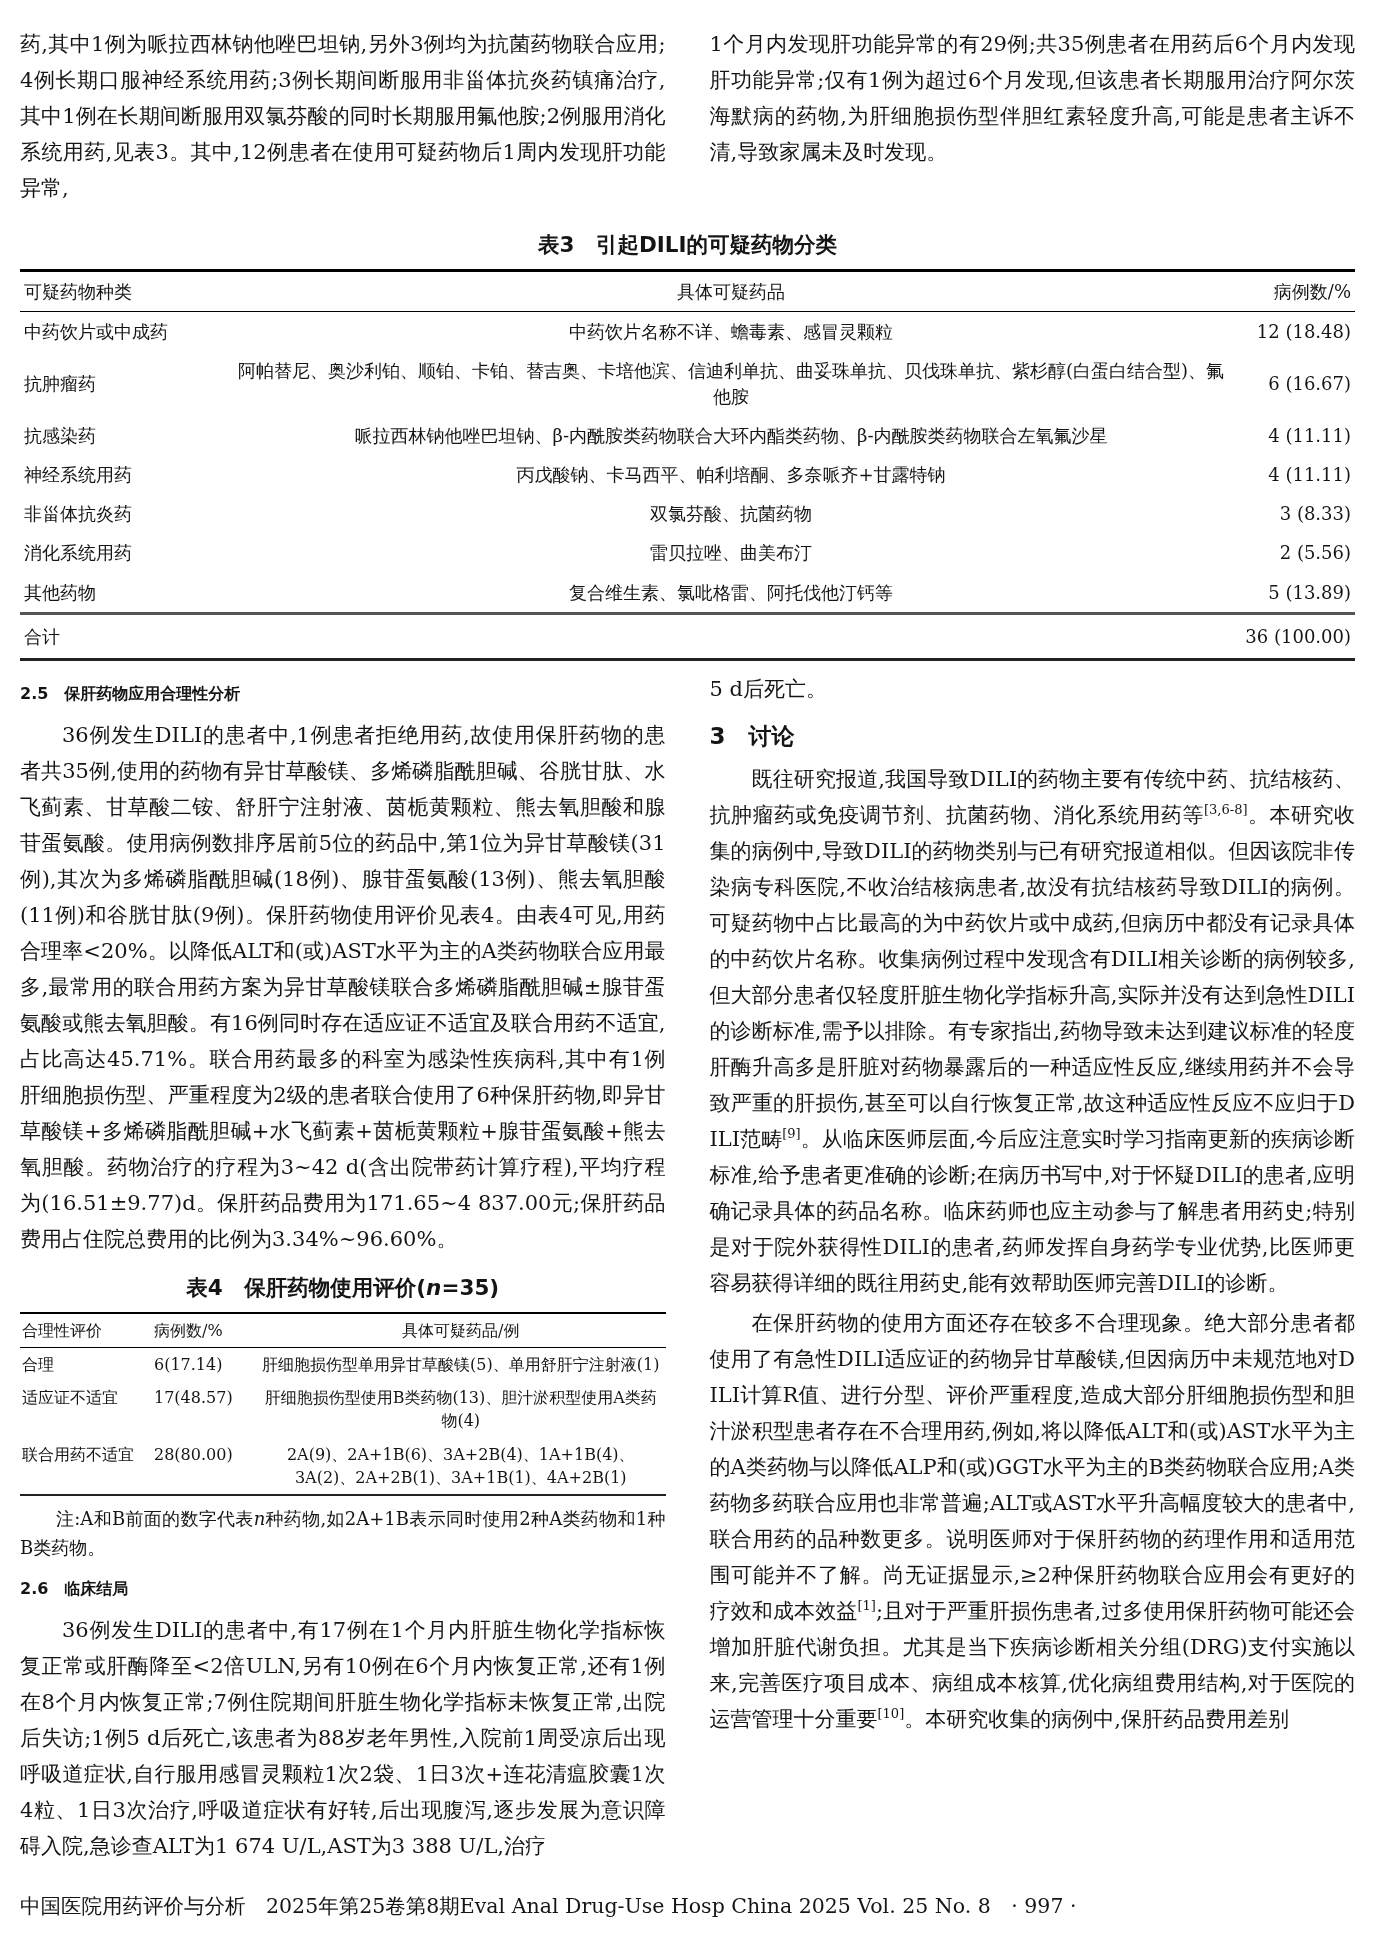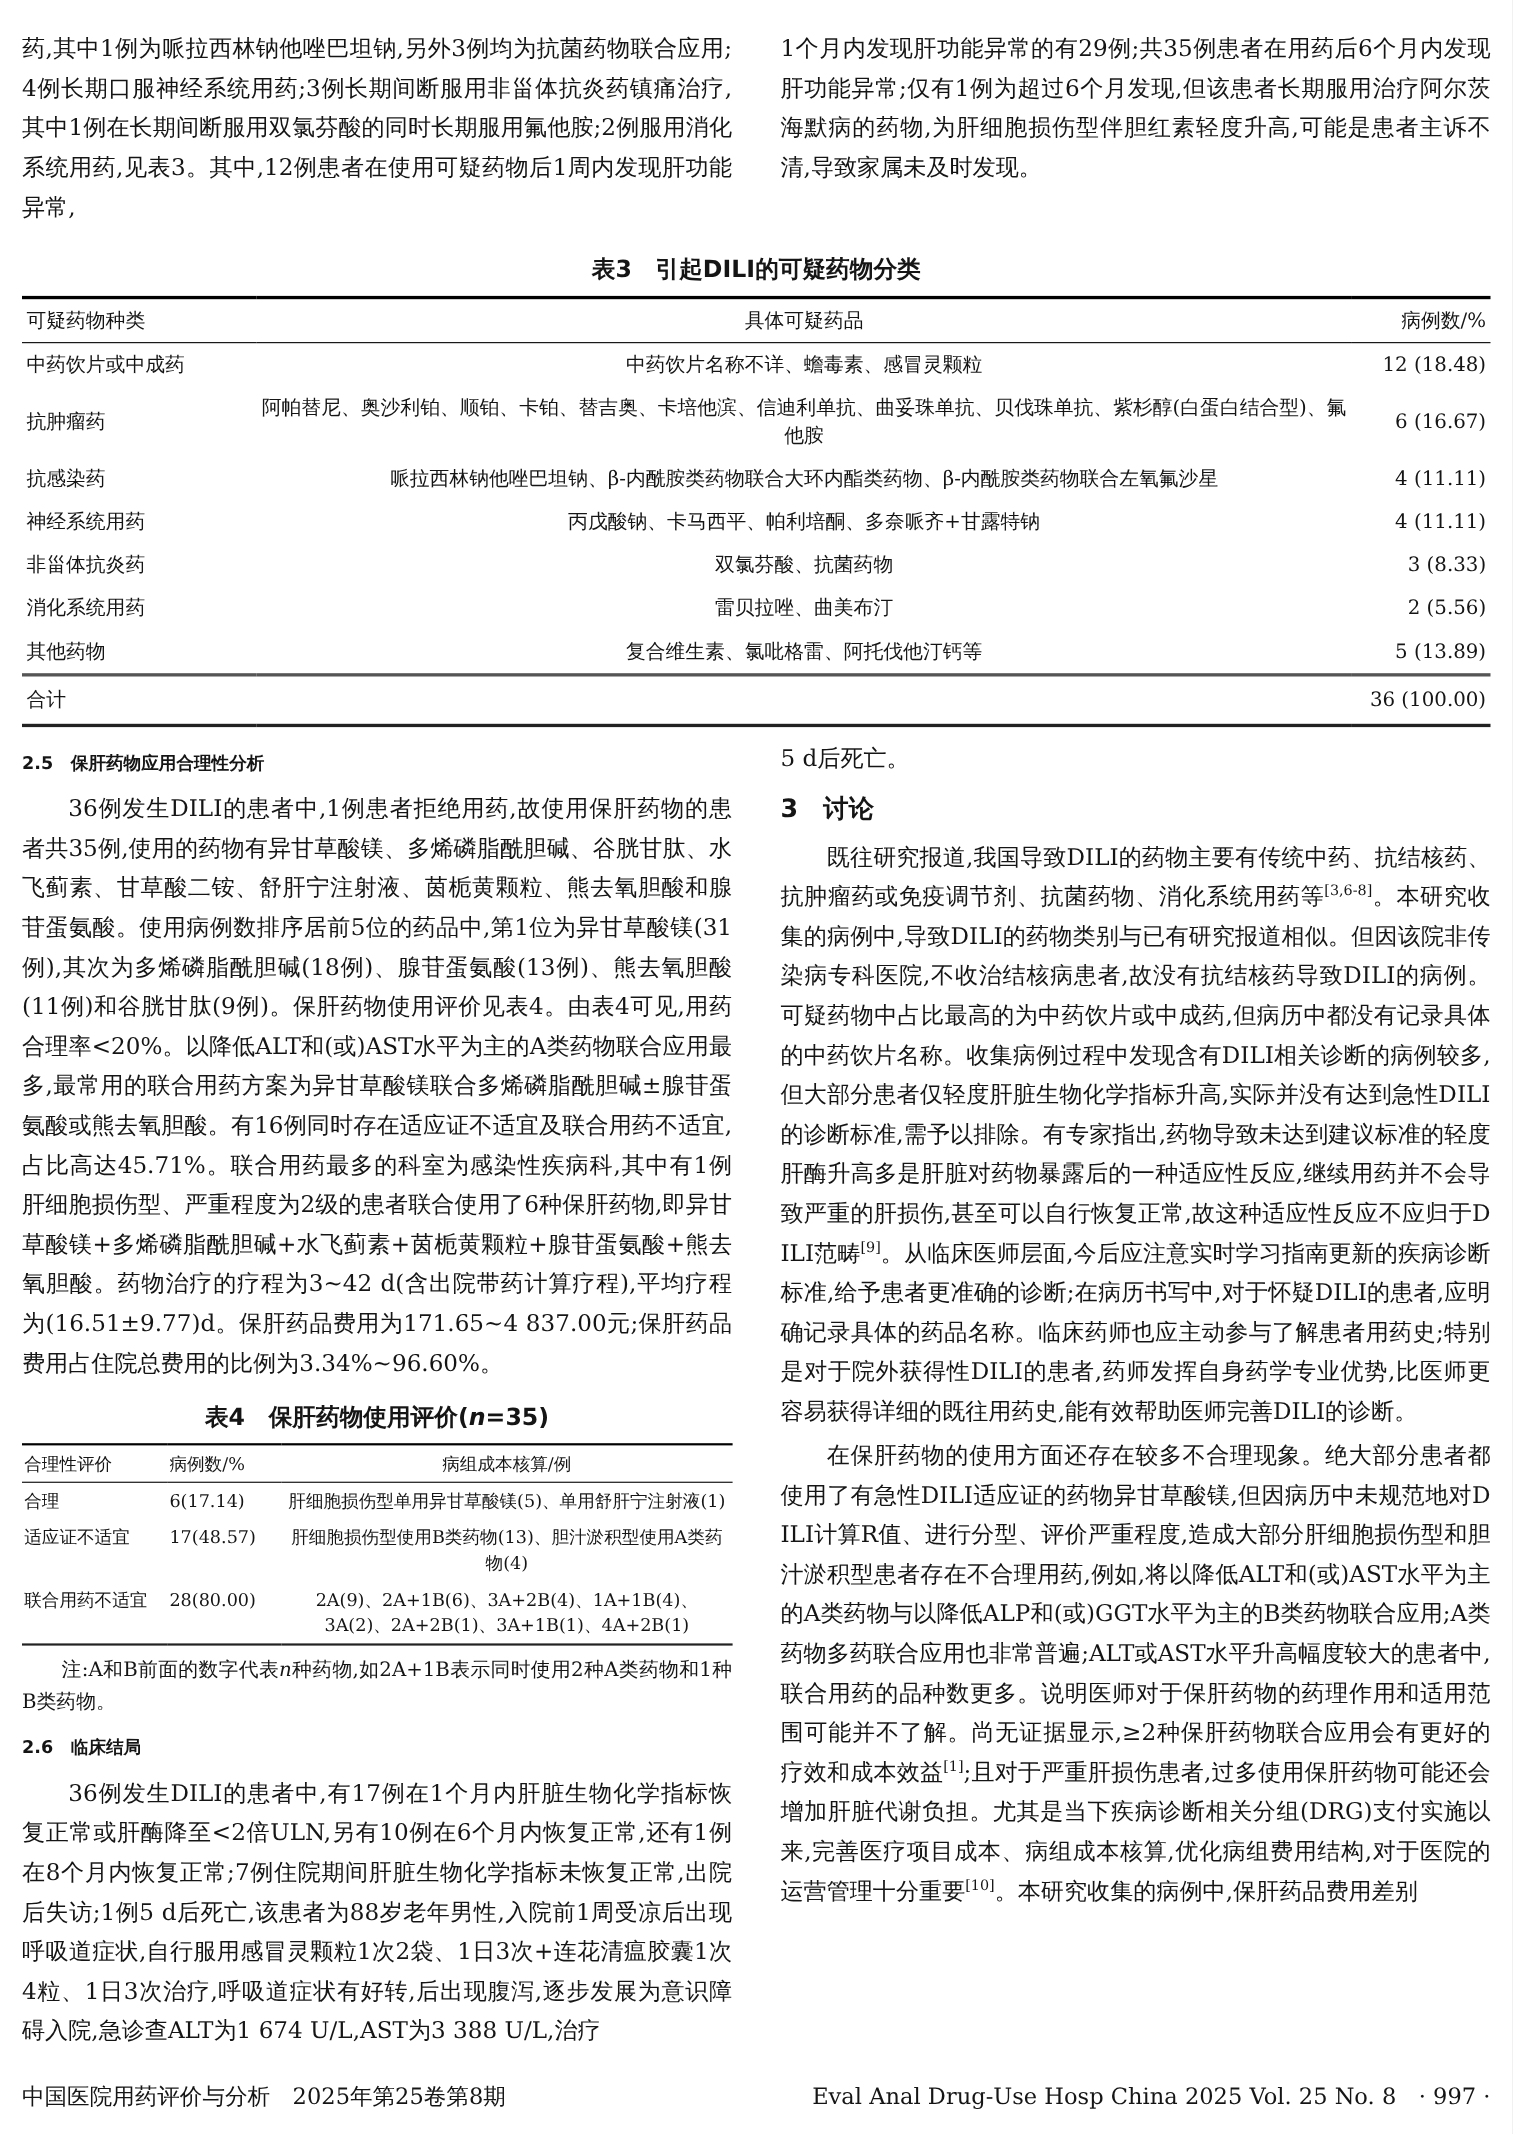--- a/index.html
+++ b/index.html
@@ -39,21 +39,21 @@
   .tbl4 th { font-weight:normal; border-bottom:1.5px solid #000; }
   .tbl4 th, .tbl4 td { padding:5px 2px; line-height:1.45; vertical-align:top; }
   .tbl4 .c1 { width:128px; text-align:left; }
   .tbl4 .c2 { width:100px; text-align:left; }
   .tbl4 .c3 { text-align:center; }
   .table-note {
     font-size:18px; line-height:29px; margin:8px 0 4px 0; text-align:justify;
     text-indent:2em; word-break:break-all;
   }
   .footer {
-    margin-top:auto; display:flex; justify-content:space-between; align-items:baseline;
+    margin-top:auto; display:flex; justify-content:flex-start; align-items:baseline;
     font-size:20.5px; padding-top:26px;
   }
   .t3-block { margin-top:6px; }
 </style>
 </head>
 <body>
 
 <div class="page">
 
   <div class="two-col">
@@ -125,21 +125,21 @@
     <div class="col">
       <h3 class="sec">2.5　保肝药物应用合理性分析</h3>
       <p class="body-text">36例发生DILI的患者中,1例患者拒绝用药,故使用保肝药物的患者共35例,使用的药物有异甘草酸镁、多烯磷脂酰胆碱、谷胱甘肽、水飞蓟素、甘草酸二铵、舒肝宁注射液、茵栀黄颗粒、熊去氧胆酸和腺苷蛋氨酸。使用病例数排序居前5位的药品中,第1位为异甘草酸镁(31例),其次为多烯磷脂酰胆碱(18例)、腺苷蛋氨酸(13例)、熊去氧胆酸(11例)和谷胱甘肽(9例)。保肝药物使用评价见表4。由表4可见,用药合理率&lt;20%。以降低ALT和(或)AST水平为主的A类药物联合应用最多,最常用的联合用药方案为异甘草酸镁联合多烯磷脂酰胆碱±腺苷蛋氨酸或熊去氧胆酸。有16例同时存在适应证不适宜及联合用药不适宜,占比高达45.71%。联合用药最多的科室为感染性疾病科,其中有1例肝细胞损伤型、严重程度为2级的患者联合使用了6种保肝药物,即异甘草酸镁+多烯磷脂酰胆碱+水飞蓟素+茵栀黄颗粒+腺苷蛋氨酸+熊去氧胆酸。药物治疗的疗程为3~42 d(含出院带药计算疗程),平均疗程为(16.51±9.77)d。保肝药品费用为171.65~4 837.00元;保肝药品费用占住院总费用的比例为3.34%~96.60%。</p>
 
       <div class="table-title"><span>表4　保肝药物使用评价(</span><i>n</i><span>=35)</span></div>
       <table class="tbl4">
         <thead>
           <tr>
             <th class="c1">合理性评价</th>
             <th class="c2">病例数/%</th>
-            <th class="c3">病组成本核算/例</th>
+            <th class="c3">具体可疑药品/例</th>
           </tr>
         </thead>
         <tbody>
           <tr>
             <td class="c1">合理</td>
             <td class="c2">6(17.14)</td>
             <td class="c3">肝细胞损伤型单用异甘草酸镁(5)、单用舒肝宁注射液(1)</td>
           </tr>
           <tr>
             <td class="c1">适应证不适宜</td>

